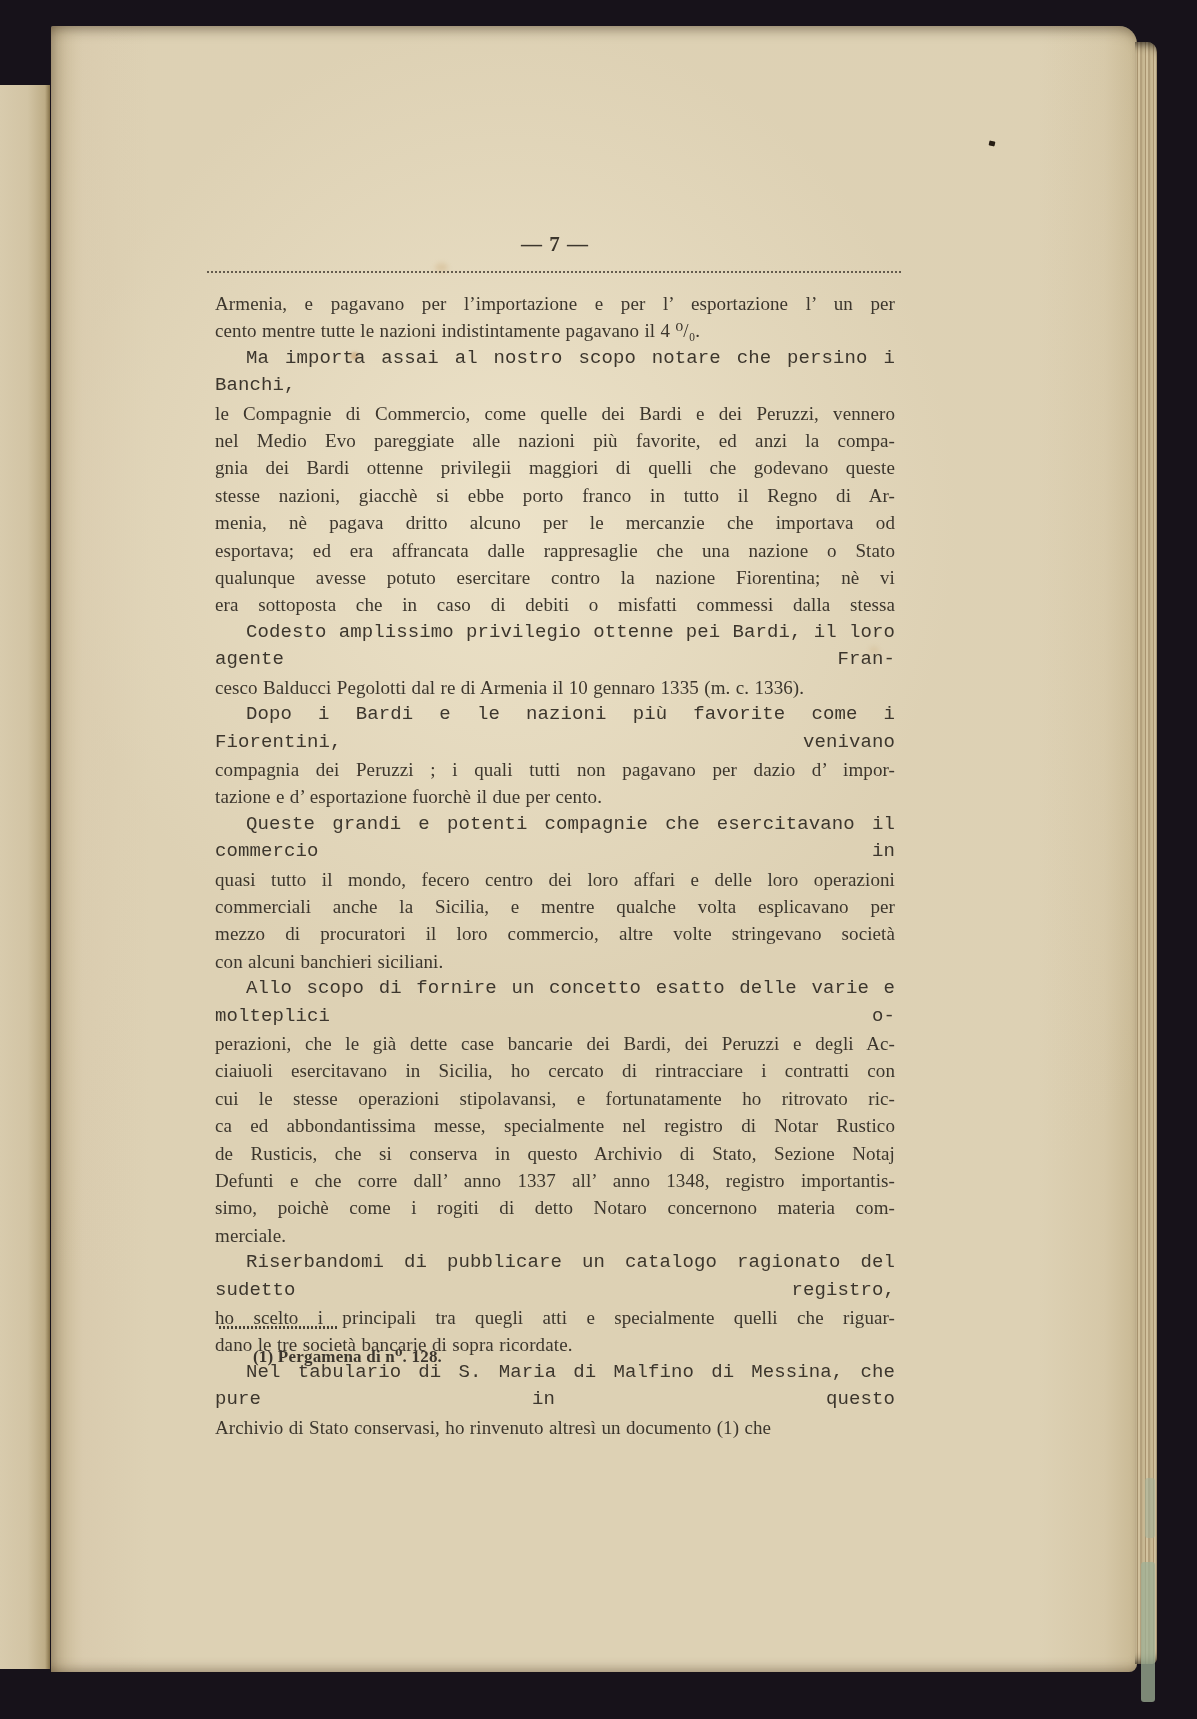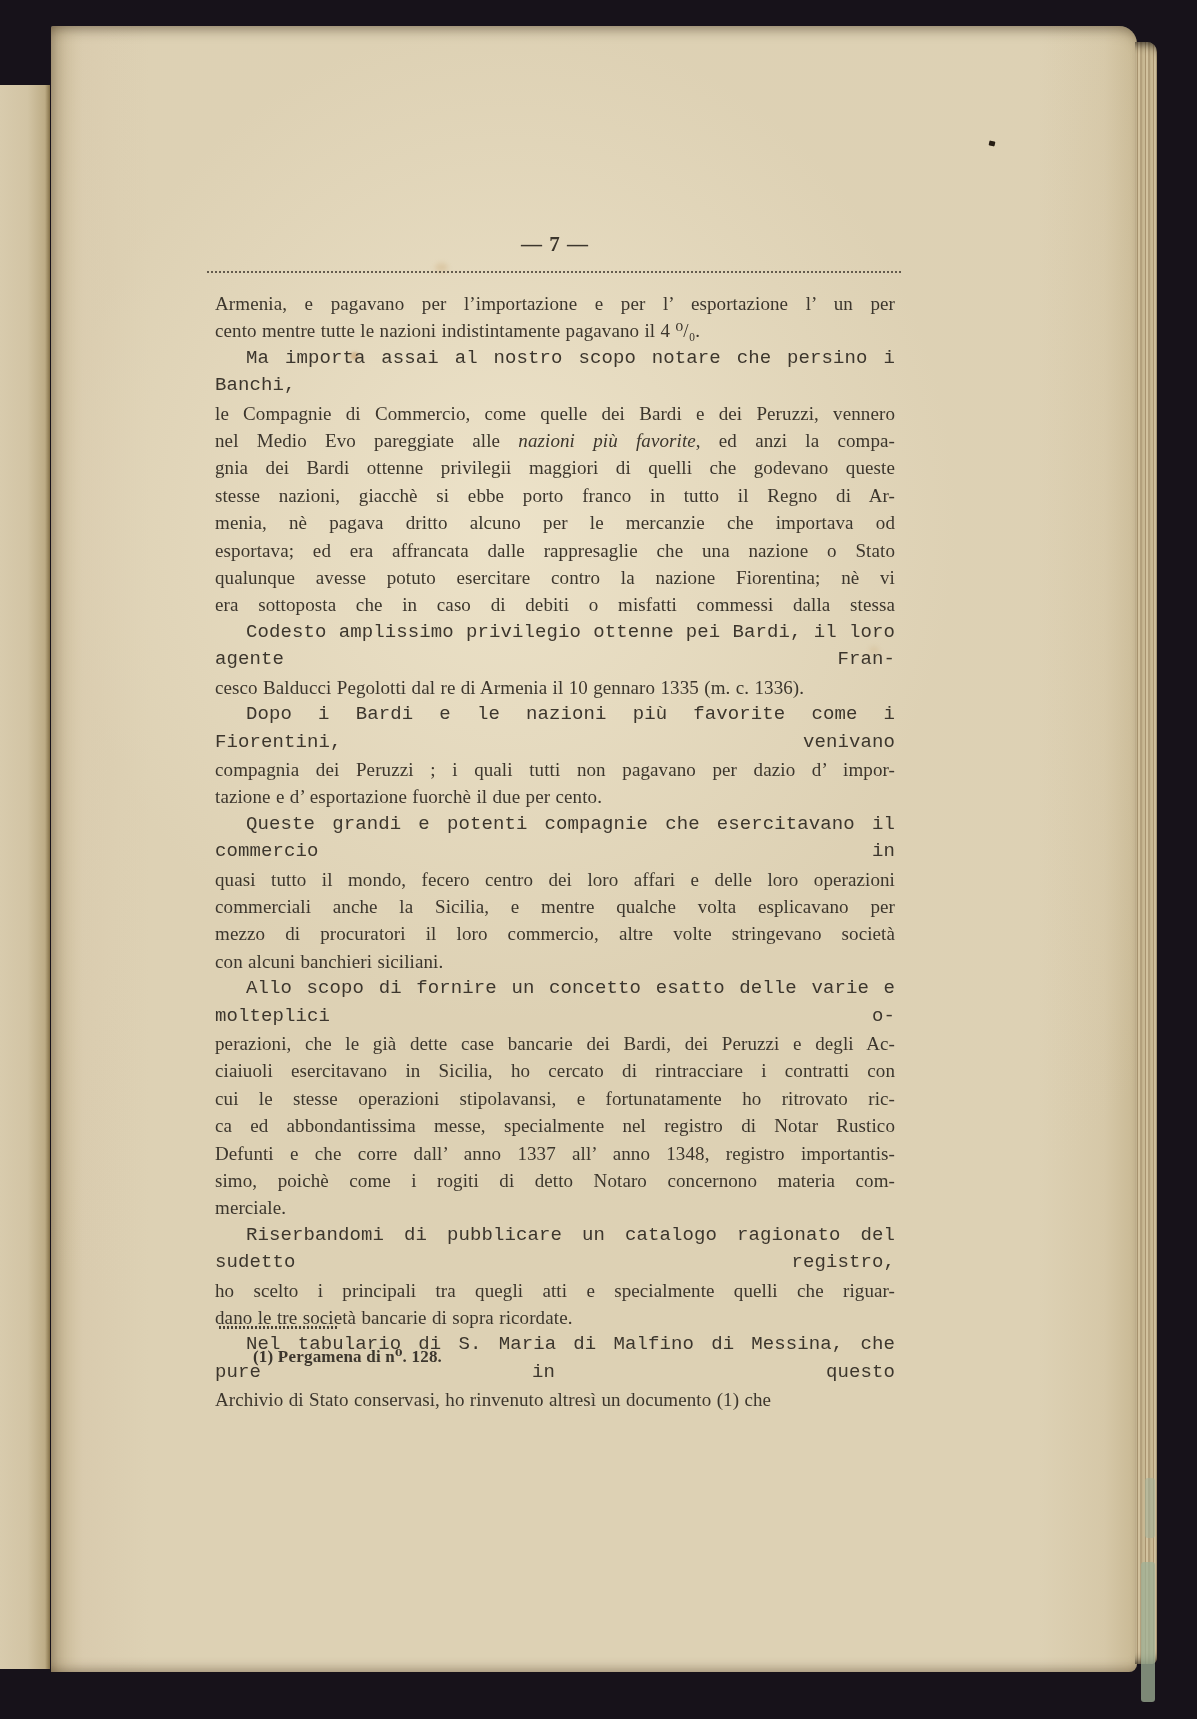--- a/index.html
+++ b/index.html
@@ -60,21 +60,21 @@
     opacity:.85;
   }
   .lines{
     position:absolute;left:0;top:58px;width:680px;
     font-size:19px;line-height:27.4px;
     letter-spacing:.1px;word-spacing:.5px;
   }
   .line{text-align:justify;text-align-last:justify;white-space:normal;}
   .line.last{text-align-last:left;}
   .line.indent{text-indent:31px;font-family:Liberation Mono, monospace;}
-  .it{font-style:italic;}
+  .it{}
   .foot-rule{
     position:absolute;left:4px;top:1094px;width:118px;height:3px;
     background:repeating-linear-gradient(90deg,#464035 0 2px,rgba(0,0,0,0) 2px 4px);
   }
   .footnote{
     position:absolute;left:38px;top:1114px;width:620px;
     font-size:17px;letter-spacing:.2px;font-weight:bold;
   }
   
   .stain1{position:absolute;left:299px;top:326px;width:9px;height:8px;border-radius:50%;
@@ -125,20 +125,21 @@
         <div class="line indent">Queste grandi e potenti compagnie che esercitavano il commercio in</div>
         <div class="line">quasi tutto il mondo, fecero centro dei loro affari e delle loro operazioni</div>
         <div class="line">commerciali anche la Sicilia, e mentre qualche volta esplicavano per</div>
         <div class="line">mezzo di procuratori il loro commercio, altre volte stringevano società</div>
         <div class="line last">con alcuni banchieri siciliani.</div>
         <div class="line indent">Allo scopo di fornire un concetto esatto delle varie e molteplici o-</div>
         <div class="line">perazioni, che le già dette case bancarie dei Bardi, dei Peruzzi e degli Ac-</div>
         <div class="line">ciaiuoli esercitavano in Sicilia, ho cercato di rintracciare i contratti con</div>
         <div class="line">cui le stesse operazioni stipolavansi, e fortunatamente ho ritrovato ric-</div>
         <div class="line">ca ed abbondantissima messe, specialmente nel registro di Notar Rustico</div>
+        <div class="line">de Rusticis, che si conserva in questo Archivio di Stato, Sezione Notaj</div>
         <div class="line">Defunti e che corre dall’ anno 1337 all’ anno 1348, registro importantis-</div>
         <div class="line">simo, poichè come i rogiti di detto Notaro concernono materia com-</div>
         <div class="line last">merciale.</div>
         <div class="line indent">Riserbandomi di pubblicare un catalogo ragionato del sudetto registro,</div>
         <div class="line">ho scelto i principali tra quegli atti e specialmente quelli che riguar-</div>
         <div class="line last">dano le tre società bancarie di sopra ricordate.</div>
         <div class="line indent">Nel tabulario di S. Maria di Malfino di Messina, che pure in questo</div>
         <div class="line last">Archivio di Stato conservasi, ho rinvenuto altresì un documento (1) che</div>
       </div>
     <div class="foot-rule"></div>

